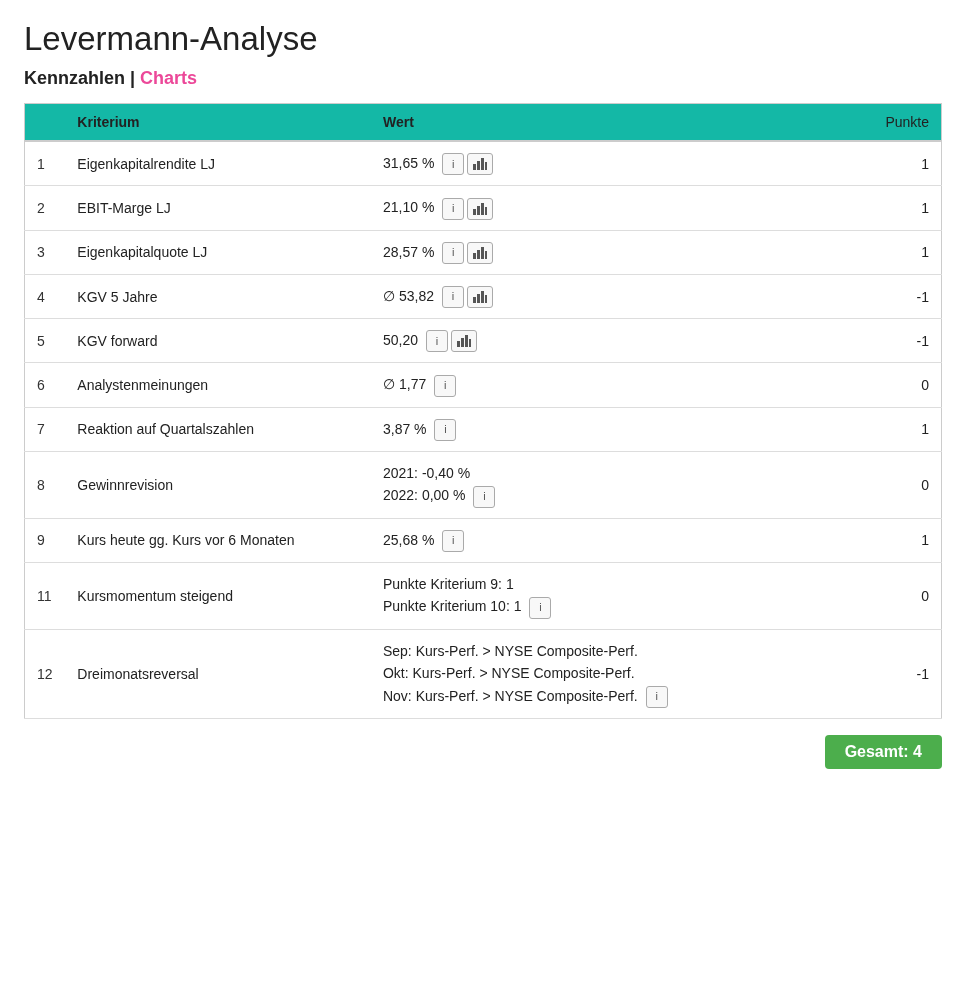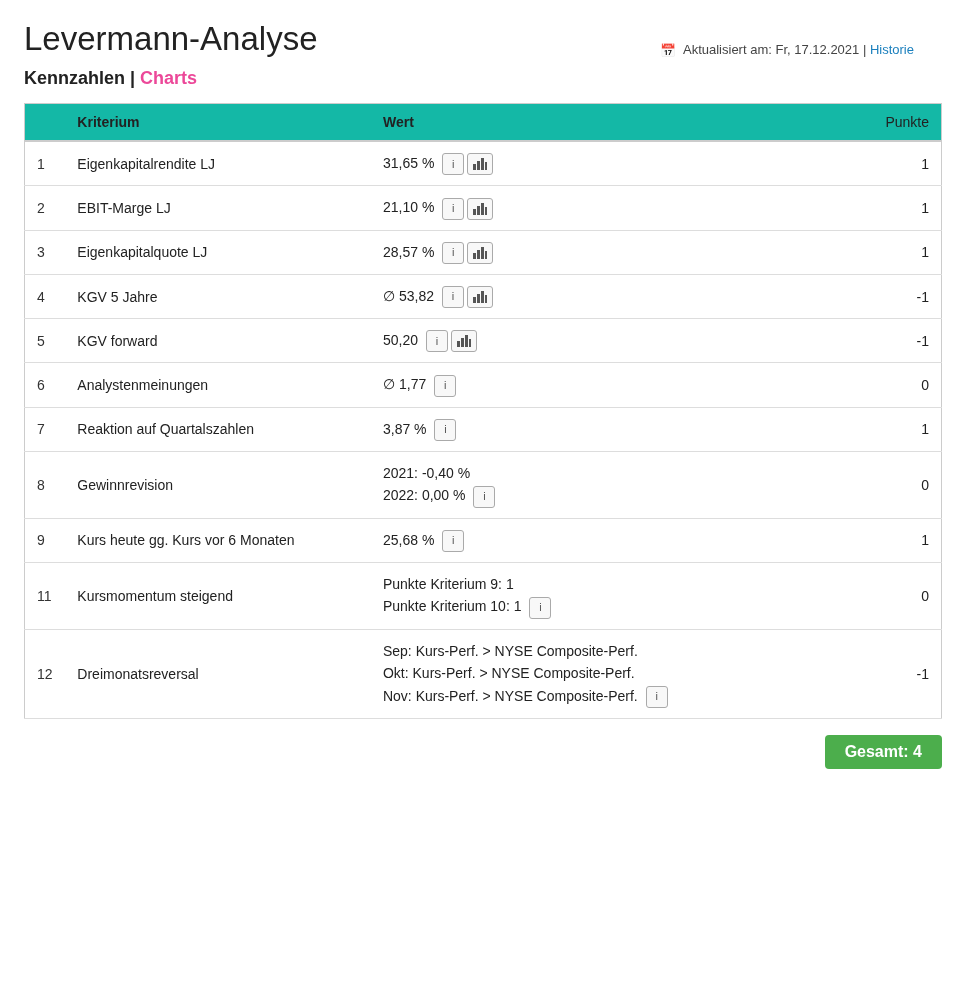--- a/index.html
+++ b/index.html
@@ -132,25 +132,20 @@
       display: inline-block;
       margin-right: 4px;
       vertical-align: middle;
     }
   </style>
 </head>
 <body>
 
 <div class="header-wrapper">
   <div class="page-title">Levermann-Analyse</div>
-  <div class="header-right">
-    <span class="calendar-icon">📅</span>
-    <span>Aktualisiert am: Fr, 17.12.2021 |</span>
-    <a class="historie-link">Historie</a>
-  </div>
 </div>
 
 <div class="subtitle">
   <span>Kennzahlen</span>
   <span> | </span>
   <a class="charts-link">Charts</a>
 </div>
 
 <table>
   <thead>

